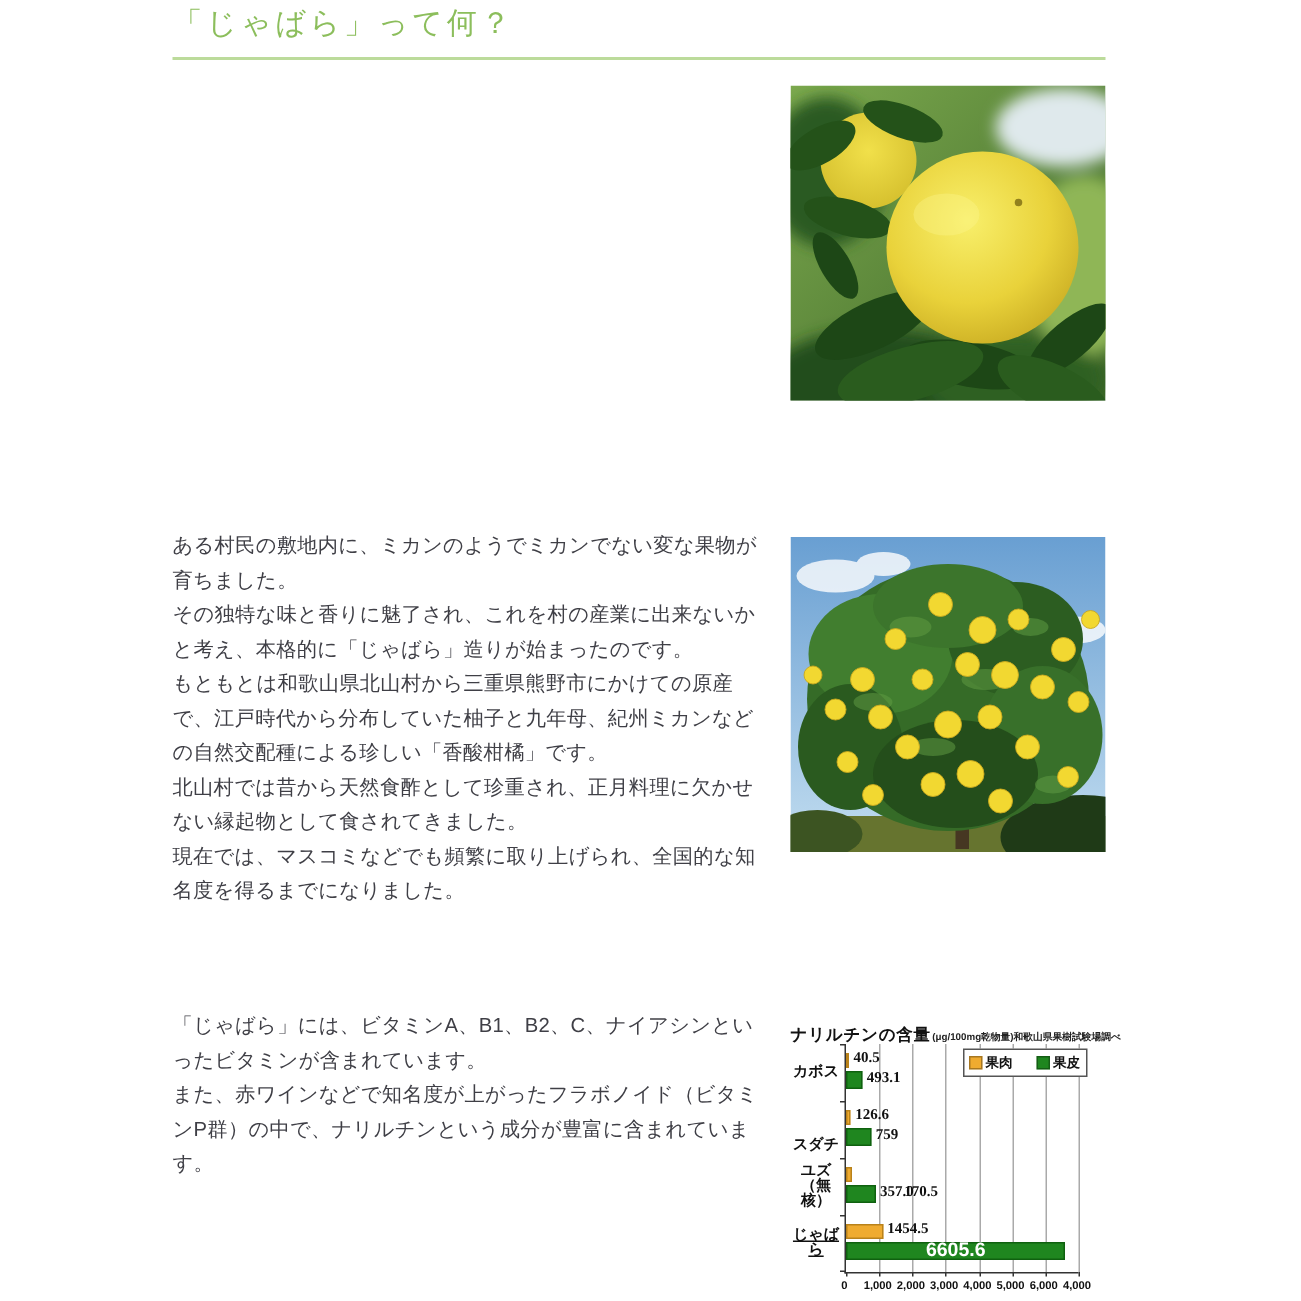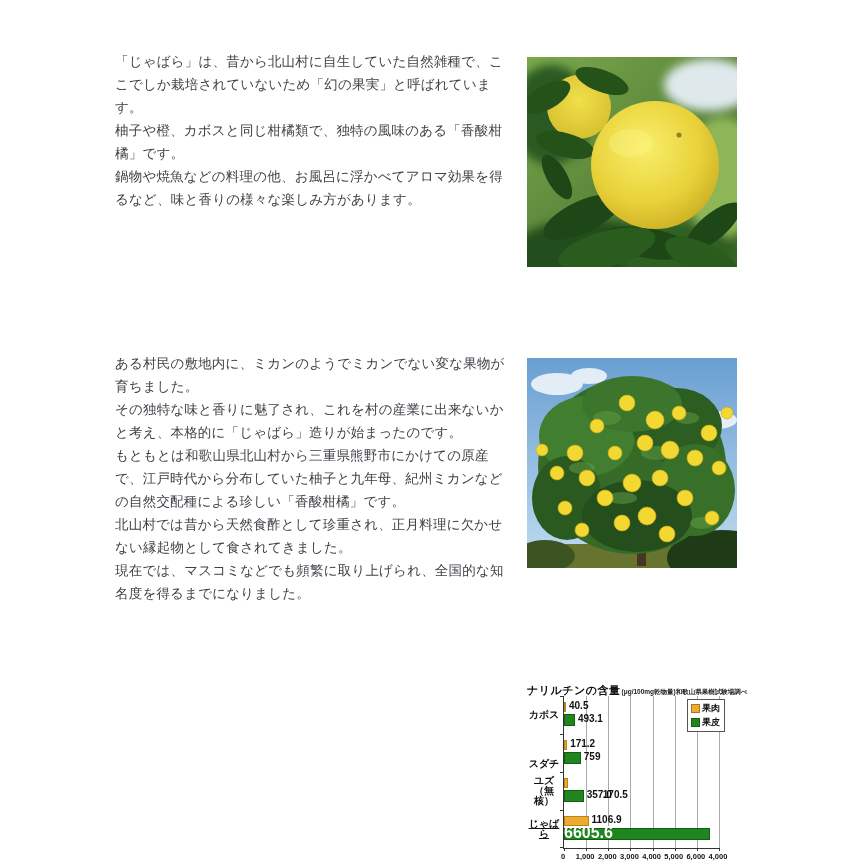--- a/index.html
+++ b/index.html
@@ -29,44 +29,42 @@
   .chart-plot{
     position:absolute;left:36px;top:16px;width:155px;height:152px;
     border-left:1px solid #333;border-bottom:1px solid #333;
   }
   .gridline{position:absolute;top:0;bottom:0;width:1px;background:#aaa;}
   .ytick{position:absolute;left:-4px;width:4px;height:1px;background:#333;}
   .xtick{position:absolute;width:1px;height:3px;background:#333;}
   .bar{position:absolute;left:0;box-sizing:border-box;}
   .bar-flesh{border:1px solid rgba(120,80,0,0.45);}
   .bar-peel{border:1px solid rgba(0,60,0,0.5);}
-  .val-label{position:absolute;font-size:10px;font-weight:bold;color:#111;white-space:nowrap;}
-  .val-label-inside{position:absolute;font-size:16px;font-weight:bold;color:#fff;text-align:left;white-space:nowrap;}
+  .val-label{position:absolute;font-size:10px;font-weight:bold;color:#111;white-space:nowrap;font-family:Liberation Serif, serif;}
+  .val-label-inside{position:absolute;font-size:13px;font-weight:bold;color:#fff;text-align:center;white-space:nowrap;}
   .cat-label{
     position:absolute;left:-38px;width:36px;display:flex;align-items:center;justify-content:center;
     font-size:10px;font-weight:bold;color:#111;text-align:center;line-height:10px;white-space:pre-line;
   }
   .x-labels{position:absolute;left:36px;top:172px;width:155px;height:12px;}
   .x-label{position:absolute;transform:translateX(-50%);font-size:7.5px;font-weight:bold;color:#111;white-space:nowrap;}
   .legend{
     position:absolute;right:-6px;top:3px;z-index:5;
     background:#fff;border:1px solid #555;padding:2px 4px 2px 3px;
-    display:flex;flex-direction:column;gap:1px;
+    display:flex;flex-direction:row;gap:16px;
   }
   .legend-entry{display:flex;align-items:center;gap:2px;font-size:9px;font-weight:bold;color:#111;}
   .swatch{width:9px;height:9px;display:inline-block;border:1px solid rgba(0,0,0,0.3);box-sizing:border-box;}
 </style>
 </head>
 <body>
 
 <div id="page">
 
-  <p class="para" style="top:50px">「じゃばら」は、昔から北山村に自生していた自然雑種で、ここでしか栽培されていないため「幻の果実」と呼ばれています。
-柚子や橙、カボスと同じ柑橘類で、独特の風味のある「香酸柑橘」です。
-鍋物や焼魚などの料理の他、お風呂に浮かべてアロマ効果を得るなど、味と香りの様々な楽しみ方があります。</p>
+  <h2 class="section-heading" style="top:2px">「じゃばら」って何？</h2>
 
   <svg class="photo" style="left:527px;top:57px" width="210" height="210" viewBox="0 0 210 210">
     <defs>
       <linearGradient id="bg1" x1="0" y1="0" x2="1" y2="1">
         <stop offset="0" stop-color="#7ca94e"></stop>
           <stop offset="1" stop-color="#3c6527"></stop>
       </linearGradient>
       <radialGradient id="fg" cx="0.42" cy="0.36" r="0.78">
         <stop offset="0" stop-color="#f8ef6b"></stop>
           <stop offset="0.55" stop-color="#e9d23a"></stop>
@@ -171,20 +169,22 @@
         <circle cx="120" cy="158" r="9"></circle>
         <circle cx="95" cy="165" r="8"></circle>
       <circle cx="140" cy="176" r="8"></circle>
         <circle cx="185" cy="160" r="7"></circle>
         <circle cx="55" cy="172" r="7"></circle>
         <circle cx="200" cy="55" r="6"></circle>
       <circle cx="15" cy="92" r="6"></circle>
     </g>
   </svg>
 
+  <p class="para" style="top:672px">「じゃばら」には、ビタミンA、B1、B2、C、ナイアシンといったビタミンが含まれています。
+また、赤ワインなどで知名度が上がったフラボノイド（ビタミンP群）の中で、ナリルチンという成分が豊富に含まれています。</p>
 
   <div class="chart">
     <div class="chart-title-row">
       <span class="chart-title">ナリルチンの含量</span><span class="chart-note">(μg/100mg乾物量)和歌山県果樹試験場調べ</span>
     </div>
     <div class="chart-plot">
       <div class="legend">
         <div class="legend-entry">
           <span class="swatch" style="background: rgb(239, 171, 48);"></span>
           <span>果肉</span>
@@ -214,32 +214,32 @@
         <div class="ytick" style="top: 76px;"></div>
         <div class="ytick" style="top: 114px;"></div>
         <div class="ytick" style="top: 151px;"></div>
         <div class="cat-label" style="top: 0px; height: 38px;">カボス</div>
         <div class="bar bar-flesh" style="top: 6px; height: 10px; width: 2px; background: rgb(239, 171, 48);"></div>
         <span class="val-label" style="left: 5px; top: 5px; line-height: 10px;">40.5</span>
         <div class="bar bar-peel" style="top: 18px; height: 12px; width: 10.9186px; background: rgb(31, 134, 31);"></div>
         <span class="val-label" style="left: 13.9186px; top: 17px; line-height: 12px;">493.1</span>
         <div class="cat-label" style="top: 49px; height: 38px;">スダチ</div>
         <div class="bar bar-flesh" style="top: 44px; height: 10px; width: 3.162px; background: rgb(239, 171, 48);"></div>
-        <span class="val-label" style="left: 6.162px; top: 43px; line-height: 10px;">171.2</span>
+        <span class="val-label" style="left: 6.162px; top: 43px; line-height: 10px;">126.6</span>
         <div class="bar bar-peel" style="top: 56px; height: 12px; width: 16.8064px; background: rgb(31, 134, 31);"></div>
         <span class="val-label" style="left: 19.8064px; top: 55px; line-height: 12px;">759</span>
         <div class="cat-label" style="top: 76px; height: 38px;">ユズ
 （無核）</div>
         <div class="bar bar-flesh" style="top: 82px; height: 10px; width: 3.77536px; background: rgb(239, 171, 48);"></div>
         <span class="val-label" style="left: 6.77536px; top: 94px; line-height: 10px; margin-left: 32px;">170.5</span>
         <div class="bar bar-peel" style="top: 94px; height: 12px; width: 19.6939px; background: rgb(31, 134, 31);"></div>
         <span class="val-label" style="left: 22.6939px; top: 93px; line-height: 12px;">357.0</span>
         <div class="cat-label" style="top: 114px; height: 38px; text-decoration: underline;">じゃばら</div>
         <div class="bar bar-flesh" style="top: 120px; height: 10px; width: 24.5099px; background: rgb(239, 171, 48);"></div>
-        <span class="val-label" style="left: 27.5099px; top: 119px; line-height: 10px;">1106.9</span>
+        <span class="val-label" style="left: 27.5099px; top: 119px; line-height: 10px;">1454.5</span>
         <div class="bar bar-peel" style="top: 132px; height: 12px; width: 146.267px; background: rgb(31, 134, 31);"></div>
         <span class="val-label-inside" style="left: 0px; width: 146.267px; top: 131px; line-height: 12px;">6605.6</span>
       </div>
     <div class="x-labels">
         <span class="x-label" style="left: 0px;">0</span>
         <span class="x-label" style="left: 22.1429px;">1,000</span>
         <span class="x-label" style="left: 44.2857px;">2,000</span>
         <span class="x-label" style="left: 66.4286px;">3,000</span>
         <span class="x-label" style="left: 88.5714px;">4,000</span>
         <span class="x-label" style="left: 110.714px;">5,000</span>

